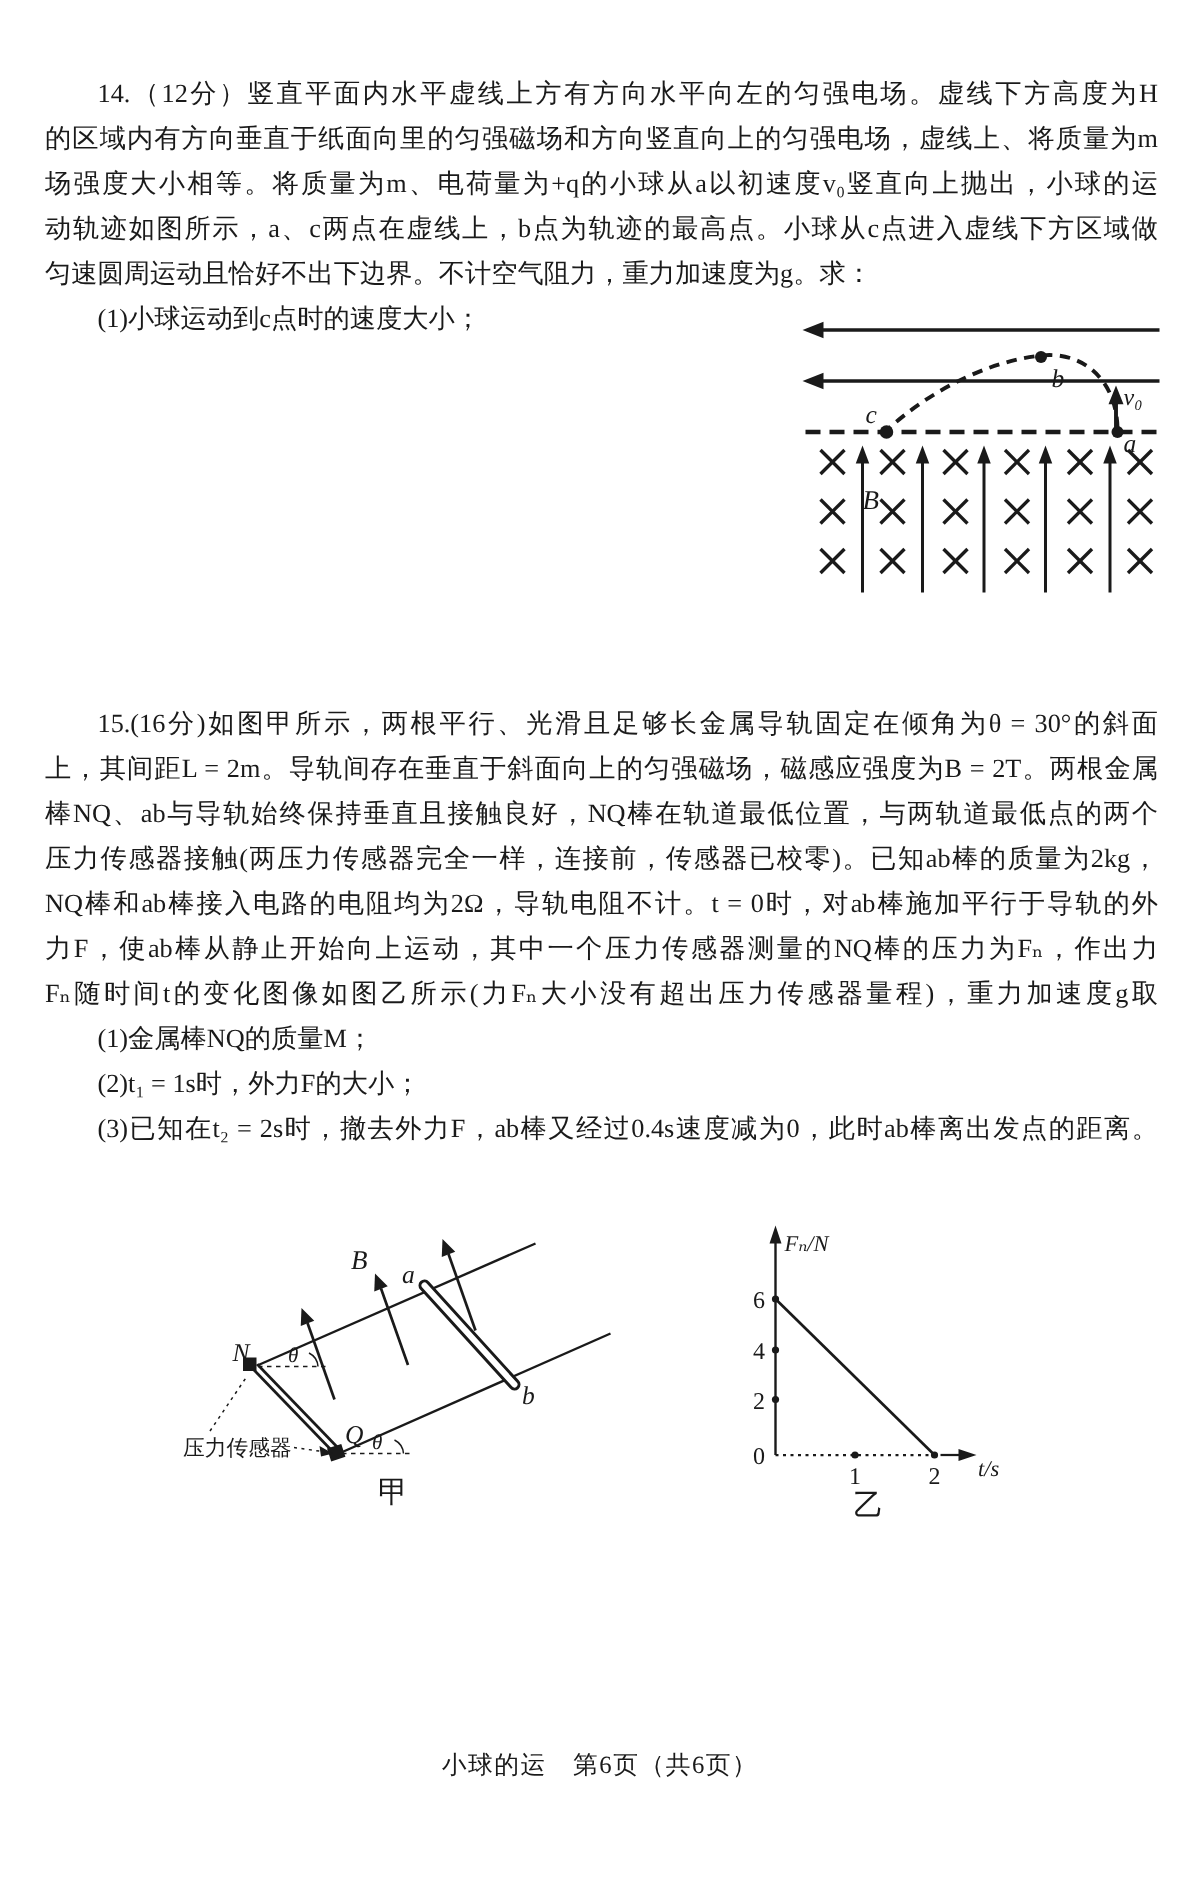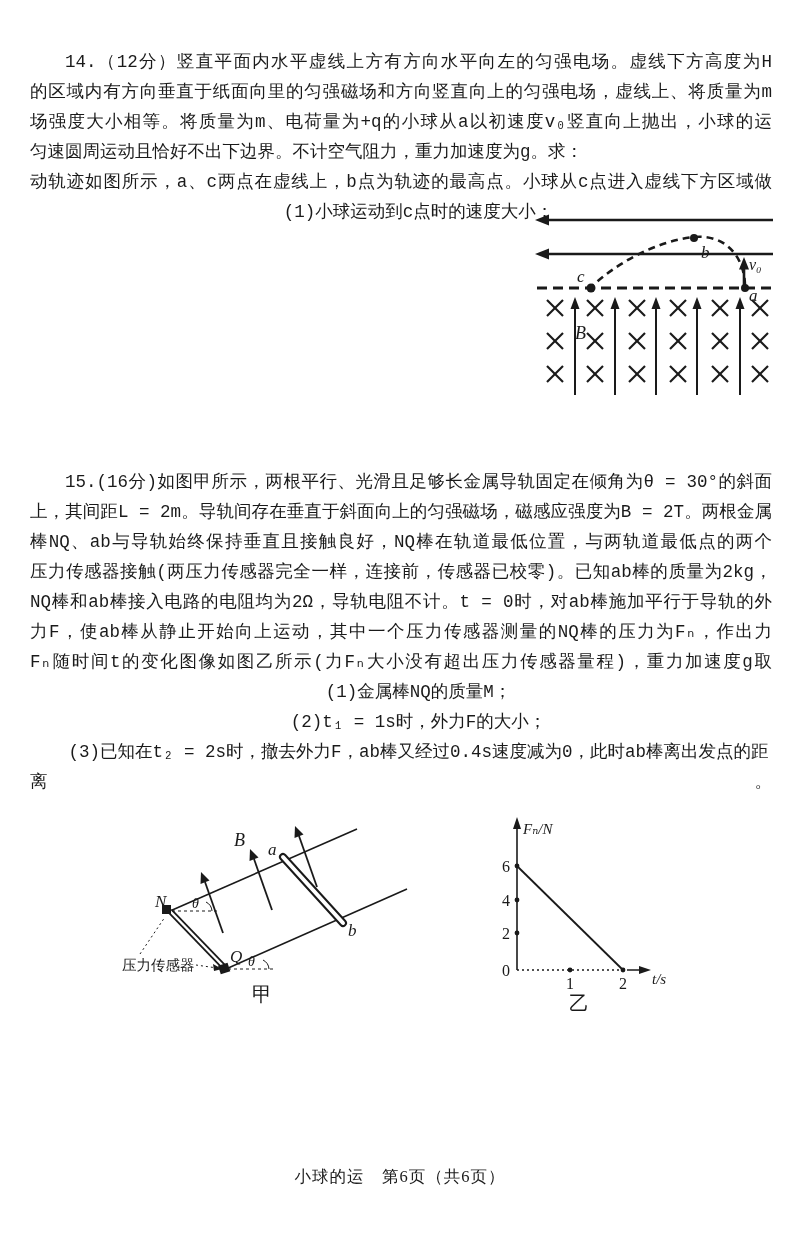--- a/index.html
+++ b/index.html
@@ -1,41 +1,41 @@
 <!DOCTYPE html>
 <html><head>
 <meta charset="utf-8">
 <style>
   html,body{margin:0;padding:0;background:#ffffff;}
   .page{
     position:relative;width:800px;height:1260px;background:#ffffff;
     font-family:"Liberation Serif","DejaVu Serif",serif;color:#1a1a1a;overflow:hidden;
   }
-  .textblock{position:absolute;left:30px;width:742px;font-family:Liberation Mono, monospace;}
+  .textblock{position:absolute;left:30px;width:742px;}
   .tline{font-size:17.5px;line-height:30px;white-space:nowrap;}
   .fill{white-space:normal;text-align:justify;text-align-last:justify;}
-  .indent{text-indent:2em;text-align:center;}
+  .indent{text-indent:2em;}
   .footer{
     position:absolute;left:0;top:1166px;width:800px;text-align:center;
     font-size:16.5px;letter-spacing:1px;
   }
   svg{position:absolute;overflow:visible;}
   text{fill:#1a1a1a;}
 </style>
 </head>
 <body>
 
 <div class="page">
 
   <div class="textblock" style="top:47px;">
     <div class="tline fill indent">14.（12分）竖直平面内水平虚线上方有方向水平向左的匀强电场。虚线下方高度为H</div>
     <div class="tline fill">的区域内有方向垂直于纸面向里的匀强磁场和方向竖直向上的匀强电场，虚线上、将质量为m</div>
     <div class="tline fill">场强度大小相等。将质量为m、电荷量为+q的小球从a以初速度v₀竖直向上抛出，小球的运</div>
+    <div class="tline fill">动轨迹如图所示，a、c两点在虚线上，b点为轨迹的最高点。小球从c点进入虚线下方区域做</div>
     <div class="tline">匀速圆周运动且恰好不出下边界。不计空气阻力，重力加速度为g。求：</div>
-    <div class="tline fill">动轨迹如图所示，a、c两点在虚线上，b点为轨迹的最高点。小球从c点进入虚线下方区域做</div>
     <div class="tline indent">(1)小球运动到c点时的速度大小；</div>
   </div>
 
   <svg style="left:533px;top:198px;" width="247" height="200" viewBox="0 0 247 200">
 
     <g>
       <line x1="13" y1="22" x2="240" y2="22" stroke="#1a1a1a" stroke-width="2.4"></line>
       <polygon points="2,22 16,16.5 16,27.5" fill="#1a1a1a"></polygon>
     </g>
     <g>

